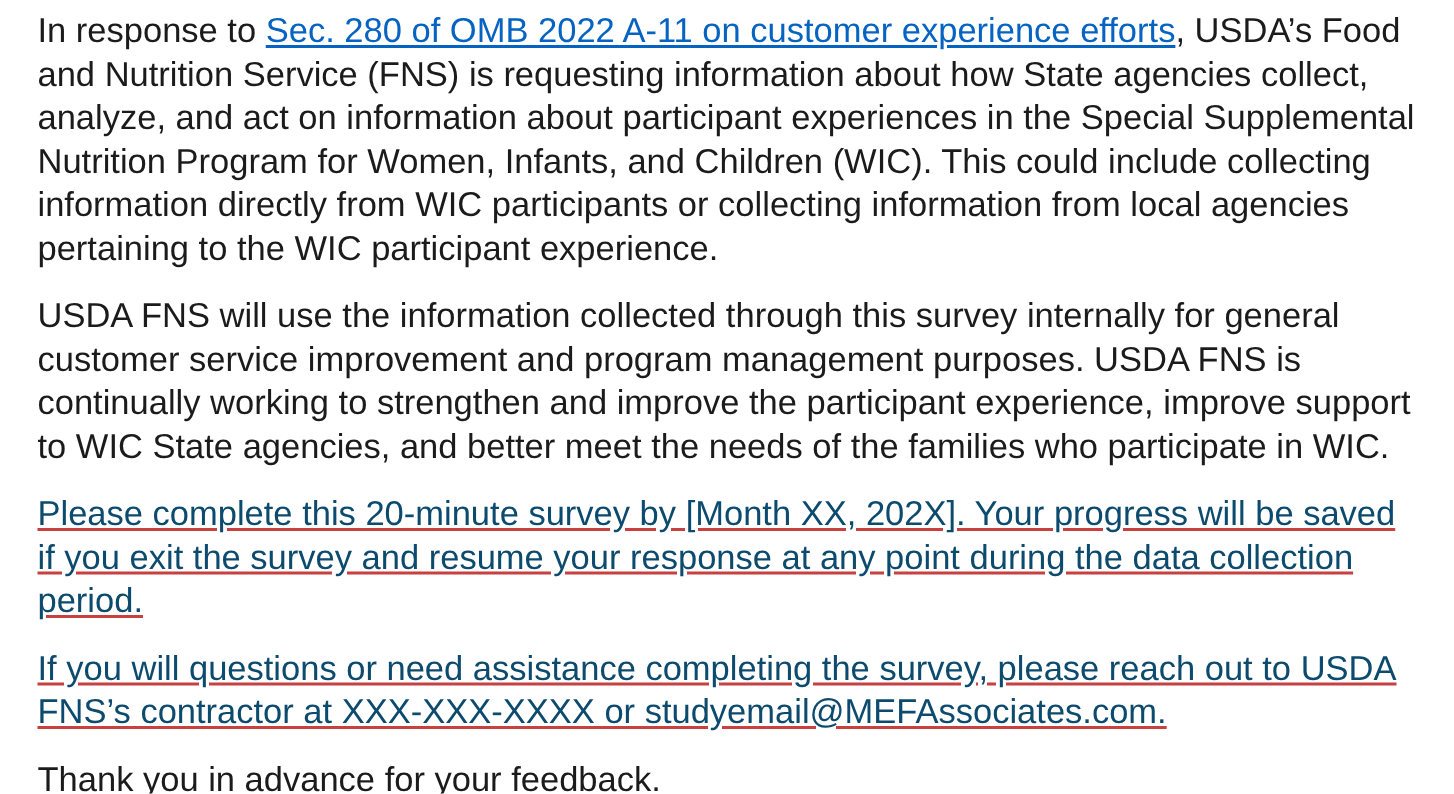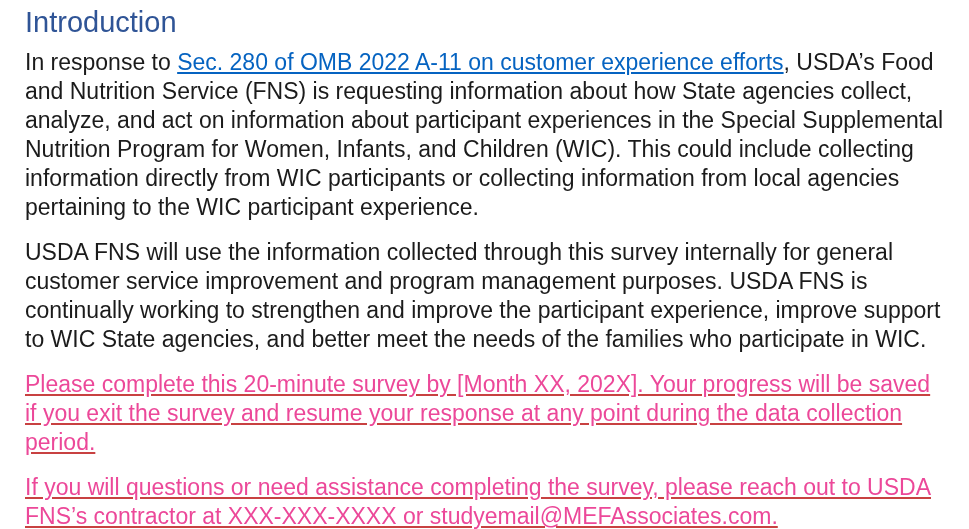--- a/index.html
+++ b/index.html
@@ -35,31 +35,30 @@
     line-height: 29px;
     max-width: 925px;
     color: #1b1b1b;
   }
   a.doc-link {
     color: #0563C1;
     text-decoration: underline;
     cursor: pointer;
   }
   p.notice {
-    color: #ec4899;
+    color: #0c4a6e;
     text-decoration: underline;
     text-decoration-color: #C84141;
   }
 </style>
 </head>
 <body>
 
 <div class="page">
 
-  <h1 class="doc-heading">Introduction</h1>
 
   <p class="doc-paragraph"><span>In response to </span><a class="doc-link" href="#">Sec. 280 of OMB 2022 A-11 on customer experience efforts</a><span>, USDA’s Food and Nutrition Service (FNS) is requesting information about how State agencies collect, analyze, and act on information about participant experiences in the Special Supplemental Nutrition Program for Women, Infants, and Children (WIC). This could include collecting information directly from WIC participants or collecting information from local agencies pertaining to the WIC participant experience.</span></p>
 
   <p class="doc-paragraph">USDA FNS will use the information collected through this survey internally for general customer service improvement and program management purposes. USDA FNS is continually working to strengthen and improve the participant experience, improve support to WIC State agencies, and better meet the needs of the families who participate in WIC.</p>
 
   <p class="doc-paragraph notice">Please complete this 20-minute survey by [Month XX, 202X]. Your progress will be saved if you exit the survey and resume your response at any point during the data collection period.</p>
 
   <p class="doc-paragraph notice">If you will questions or need assistance completing the survey, please reach out to USDA FNS’s contractor at XXX-XXX-XXXX or studyemail@MEFAssociates.com.</p>
 
   <p class="doc-paragraph">Thank you in advance for your feedback.</p>

